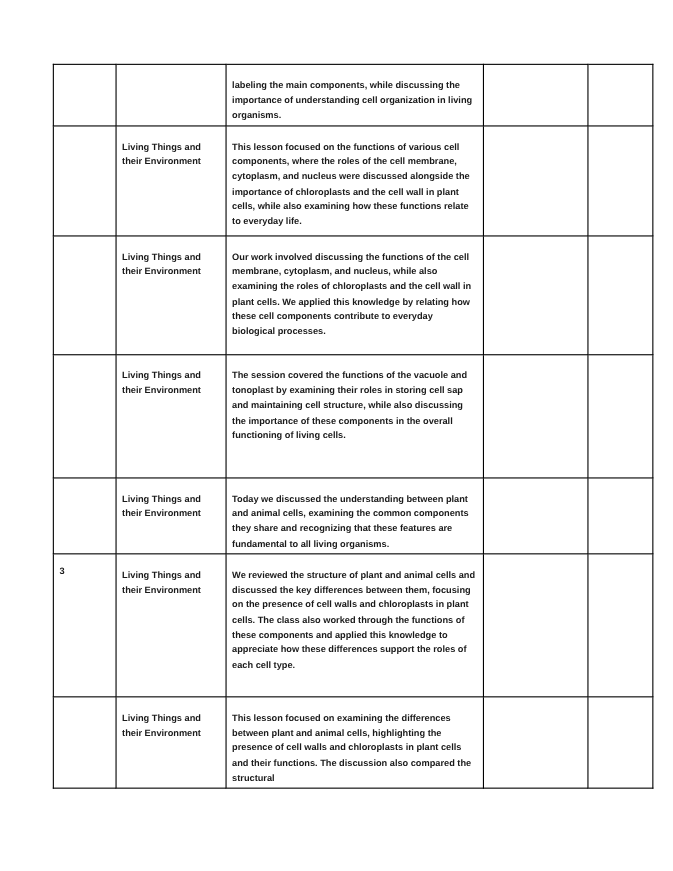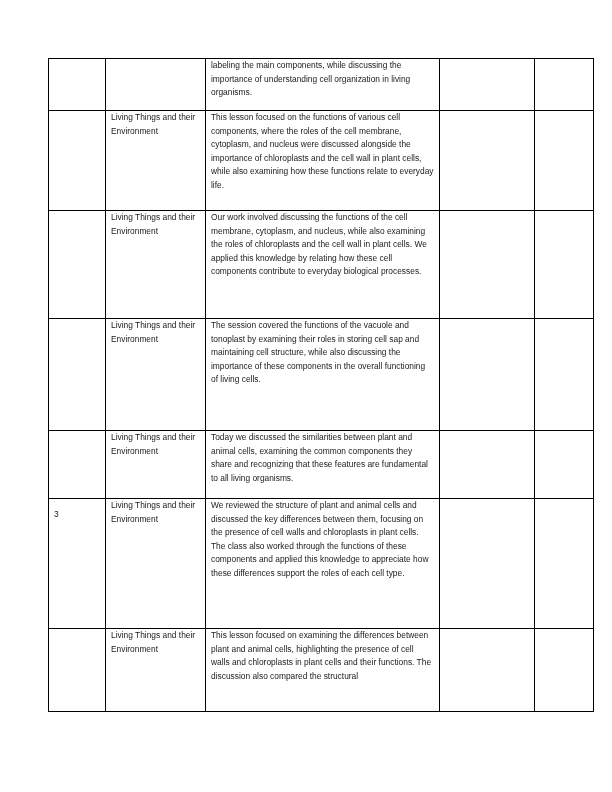--- a/index.html
+++ b/index.html
@@ -1,22 +1,22 @@
 <!DOCTYPE html>
 <html><head>
 <meta charset="utf-8">
 <style>
   html, body { margin: 0; padding: 0; background: #ffffff; }
   body { width: 612px; height: 792px; position: relative; overflow: hidden;
          font-family: "Liberation Sans", sans-serif; color: #1a1a1a; }
   .page { position: absolute; left: 0; top: 0; width: 612px; height: 792px; background: #fff; }
   table.log { position: absolute; left: 48px; top: 58px; border-collapse: collapse;
               table-layout: fixed; width: 545px; }
-  table.log td { border: 1px solid #000; vertical-align: top; padding: 0 5px 2px 5px;
-                 font-size: 8.4px; line-height: 13.6px; overflow: hidden; }
+  table.log td { border: 1px solid #000; vertical-align: top; padding: 12px 5px 2px 5px;
+                 font-size: 8.4px; line-height: 13.6px; overflow: hidden; font-weight: bold; }
   col.c1 { width: 57px; } col.c2 { width: 100px; } col.c3 { width: 234px; }
   col.c4 { width: 95px; } col.c5 { width: 59px; }
   .week { padding-top: 9px !important; }
   td.desc { padding-left: 8px; padding-right: 4px; }
 </style>
 </head>
 <body>
 
 <div class="page">
   <table class="log">
@@ -52,21 +52,21 @@
       <tr style="height:112px">
         <td class="week"></td>
         <td>Living Things and their Environment</td>
         <td class="desc">The session covered the functions of the vacuole and tonoplast by examining their roles in storing cell sap and maintaining cell structure, while also discussing the importance of these components in the overall functioning of living cells.</td>
         <td></td>
         <td></td>
       </tr>
       <tr style="height:68px">
         <td class="week"></td>
         <td>Living Things and their Environment</td>
-        <td class="desc">Today we discussed the similarities between plant and animal cells, examining the common components they share and recognizing that these features are fundamental to all living organisms.</td>
+        <td class="desc">Today we discussed the understanding between plant and animal cells, examining the common components they share and recognizing that these features are fundamental to all living organisms.</td>
         <td></td>
         <td></td>
       </tr>
       <tr style="height:130px">
         <td class="week">3</td>
         <td>Living Things and their Environment</td>
         <td class="desc">We reviewed the structure of plant and animal cells and discussed the key differences between them, focusing on the presence of cell walls and chloroplasts in plant cells. The class also worked through the functions of these components and applied this knowledge to appreciate how these differences support the roles of each cell type.</td>
         <td></td>
         <td></td>
       </tr>

